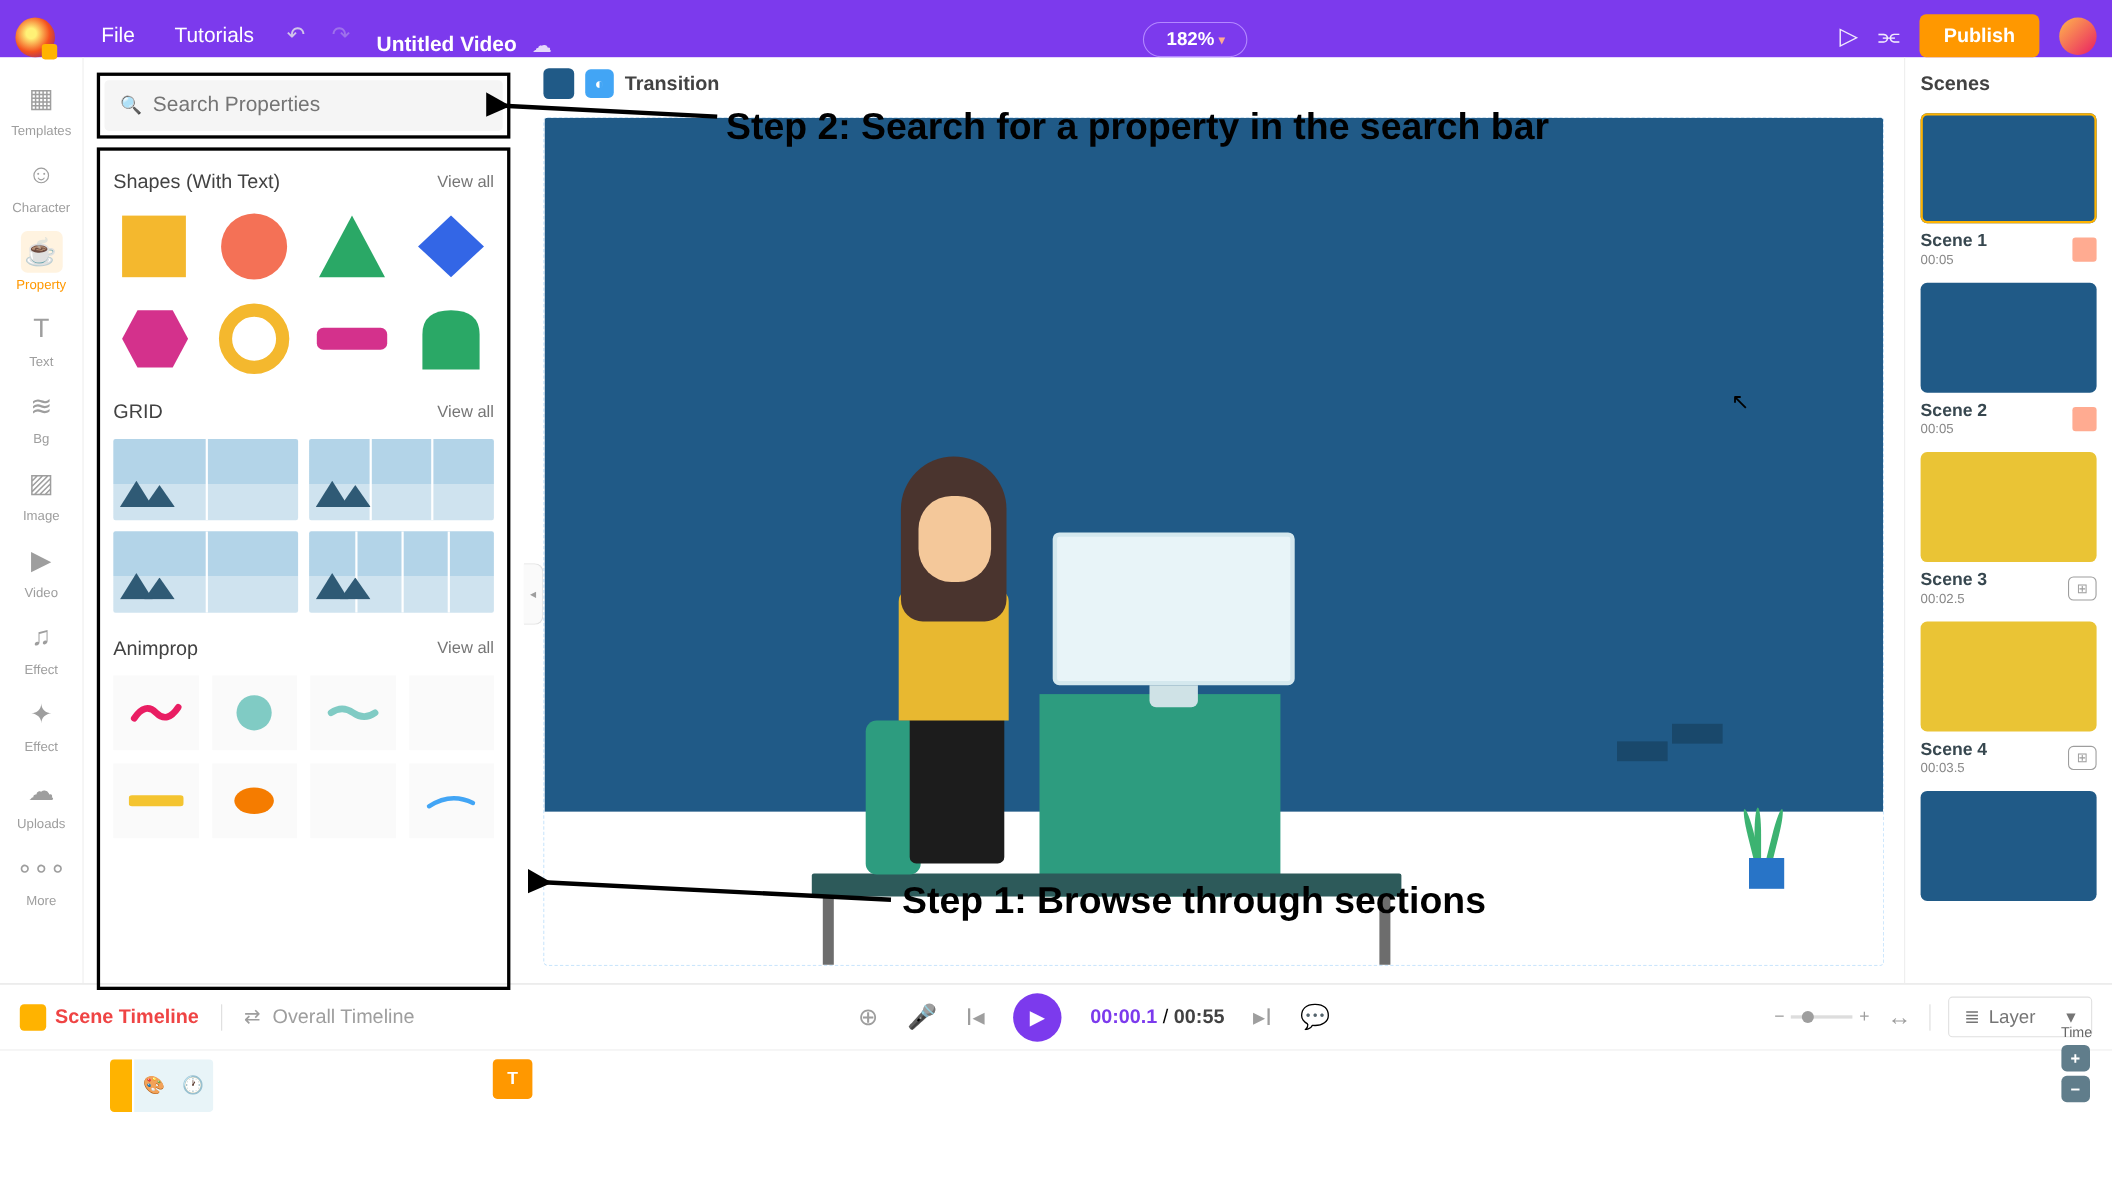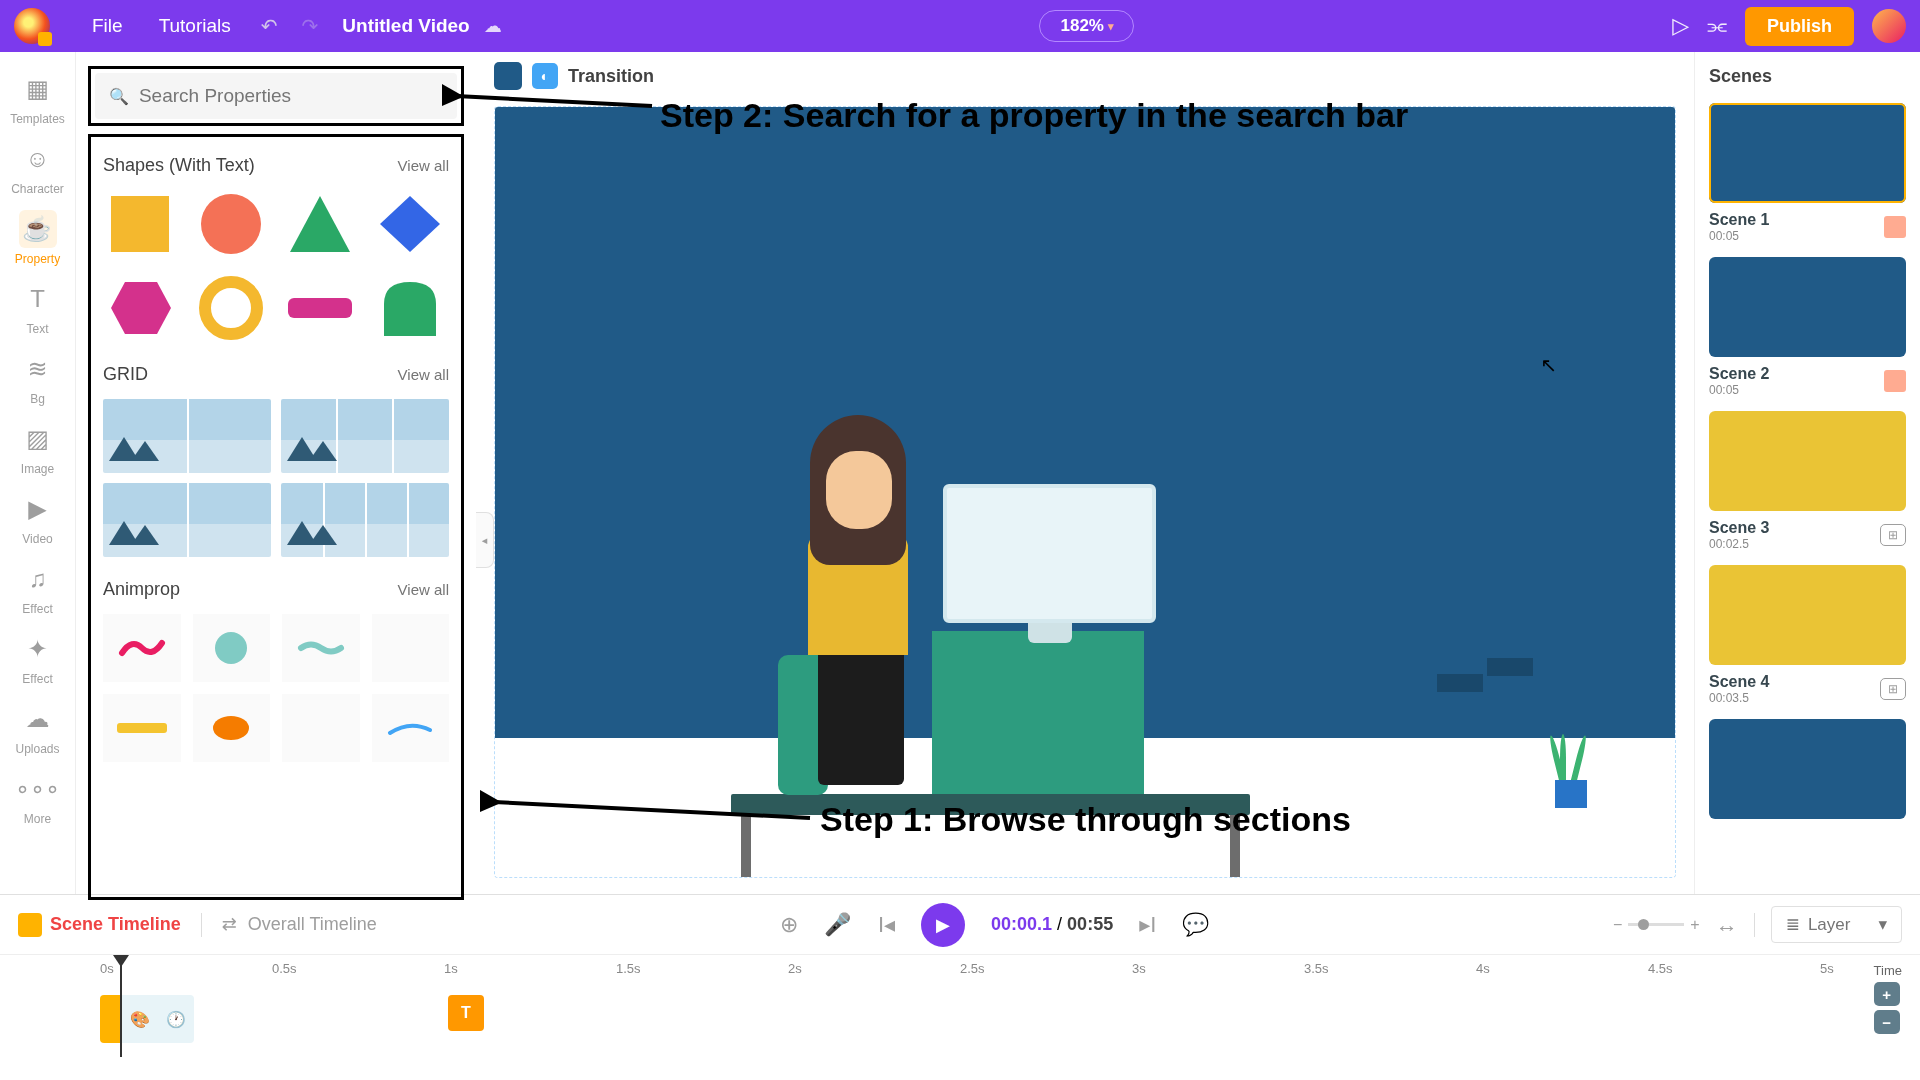--- a/index.html
+++ b/index.html
@@ -1,17 +1,17 @@
 <!DOCTYPE html>
 <html><head>
 <meta charset="utf-8">
 <style>
 *{margin:0;padding:0;box-sizing:border-box;font-family:Arial,Helvetica,sans-serif}
 body{width:1920px;height:1080px;overflow:hidden;background:#fff}
-.topbar{height:52px;background:#7c3aed;display:flex;align-items:center;padding:0 14px;color:#fff}
+.topbar{height:52px;background:#7c3aed;display:flex;align-items:flex-end;padding:0 14px;color:#fff}
 .logo{width:36px;height:36px;border-radius:50%;background:radial-gradient(circle at 40% 40%,#fff176 15%,#f4511e 55%,#6a1b9a);margin-right:24px;position:relative}
 .logo::after{content:'';position:absolute;bottom:-2px;right:-2px;width:14px;height:14px;background:#ffb300;border-radius:3px}
 .tb-btn{padding:8px 18px;font-size:19px;color:#fff;cursor:pointer}
 .tb-icon{padding:8px 12px;font-size:20px;color:#d1c4e9;cursor:pointer}
 .title{margin-left:12px;font-size:19px;font-weight:600}
 .cloud{margin-left:14px;font-size:18px;opacity:.8}
 .zoom{margin:0 auto;border:1.5px solid #b388ff;border-radius:18px;padding:5px 20px;font-size:17px;font-weight:600;display:flex;align-items:center;gap:4px}
 .zoom::after{content:'▾';font-size:11px;color:#ffab91}
 .tb-right{display:flex;align-items:center;gap:18px}
 .tb-right .ic{font-size:22px;opacity:.9;cursor:pointer}
@@ -61,21 +61,21 @@
 .steps{position:absolute;right:12%;bottom:24%;display:flex;gap:4px}
 .steps div{width:46px;height:18px;background:#19486b}
 .steps div:last-child{margin-top:-16px}
 .cursor{position:absolute;right:10%;top:32%;font-size:20px;color:#000}
 .char{position:absolute;left:24%;bottom:8%;width:160px;height:400px}
 .hair{position:absolute;top:0;left:32px;width:96px;height:150px;background:#4a342e;border-radius:48px 48px 20px 20px}
 .face{position:absolute;top:36px;left:48px;width:66px;height:78px;background:#f4c89a;border-radius:30px}
 .chbody{position:absolute;top:120px;left:30px;width:100px;height:120px;background:#e8b830;border-radius:12px 12px 0 0}
 .legs{position:absolute;top:230px;left:40px;width:86px;height:140px;background:#1c1c1c;border-radius:6px}
 .chair{position:absolute;top:240px;left:0;width:50px;height:140px;background:#2d9c7f;border-radius:10px}
-.scenespanel{width:226px;border-left:1px solid #eee;padding:14px;overflow-y:auto}
+.scenespanel{width:189px;border-left:1px solid #eee;padding:14px;overflow-y:auto}
 .sp-title{font-size:18px;font-weight:600;color:#424242;margin-bottom:16px}
 .sc-thumb{width:100%;height:100px;border-radius:6px;margin-bottom:8px;cursor:pointer;position:relative}
 .sc-thumb.sel{outline:2px solid #ffb300;outline-offset:-2px}
 .sc-c1{background:#205a87}.sc-c2{background:#eac435}
 .sc-meta{display:flex;justify-content:space-between;align-items:center;margin-bottom:14px}
 .sc-meta .nm{font-size:16px;font-weight:600;color:#37474f}
 .sc-meta .du{font-size:12px;color:#888}
 .sc-badge{width:22px;height:22px;background:#ffab91;border-radius:3px}
 .sc-ic{width:26px;height:22px;border:1.5px solid #9e9e9e;border-radius:5px;display:flex;align-items:center;justify-content:center;font-size:12px;color:#9e9e9e}
 .timeline{height:186px;border-top:1px solid #e0e0e0;display:flex;flex-direction:column}
@@ -399,34 +399,20 @@
         </div>
       <div class="tl-ic">↔</div>
       <div class="tl-sep"></div>
       <div class="layer">
           <span>≣</span>
           <span>Layer</span>
           <span style="margin-left:20px">▾</span>
         </div>
     </div>
   </div>
-  <div class="tl-ruler" id="ruler">
-    <div class="playhead"></div>
-  <span class="tick" style="left: 100px;">0s</span>
-      <span class="tick" style="left: 272px;">0.5s</span>
-      <span class="tick" style="left: 444px;">1s</span>
-      <span class="tick" style="left: 616px;">1.5s</span>
-      <span class="tick" style="left: 788px;">2s</span>
-      <span class="tick" style="left: 960px;">2.5s</span>
-      <span class="tick" style="left: 1132px;">3s</span>
-      <span class="tick" style="left: 1304px;">3.5s</span>
-      <span class="tick" style="left: 1476px;">4s</span>
-      <span class="tick" style="left: 1648px;">4.5s</span>
-      <span class="tick" style="left: 1820px;">5s</span>
-    </div>
   <div class="tl-track">
     <div class="clip">
       <div class="clip1"></div>
       <div class="clip2">
           <span>🎨</span>
           <span>🕐</span>
         </div>
     </div>
     <div class="txtclip">T</div>
     <div class="tmctrl">

